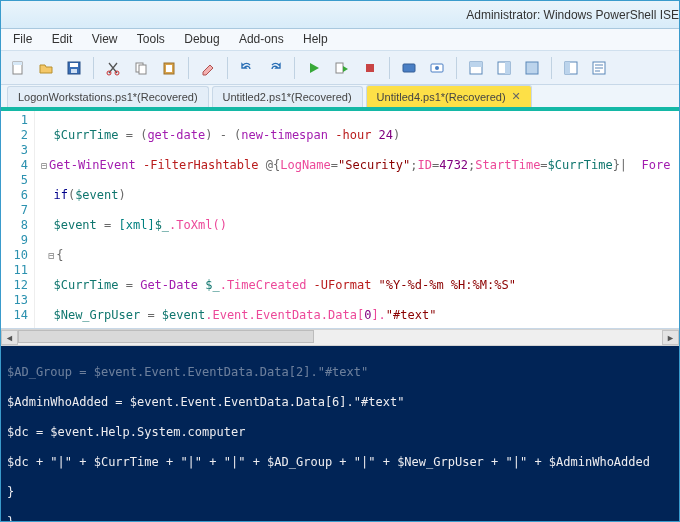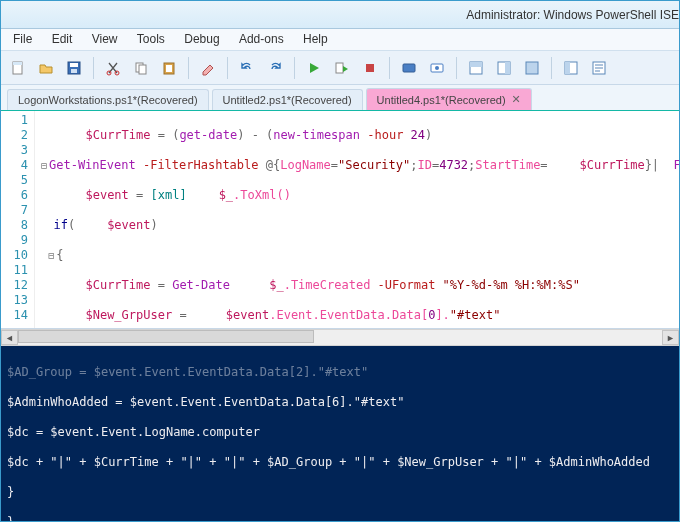--- a/index.html
+++ b/index.html
@@ -3,34 +3,34 @@
 <meta charset="utf-8">
 <style>
   * { box-sizing: border-box; margin: 0; padding: 0; }
   body { font-family: "Segoe UI", Tahoma, sans-serif; font-size: 12px; background: #fff; width: 680px; height: 522px; overflow: hidden; border: 1px solid #3a9bcc; }
   .titlebar { background: linear-gradient(#eaf4fb,#d8ecf9); height: 28px; line-height: 28px; text-align: right; color: #333; font-size: 12px; border-bottom: 1px solid #a9c8de; position: relative; }
   .menubar { background: #f5f9fd; height: 22px; padding: 0 4px; border-bottom: 1px solid #d0e0ee; }
   .menubar span { display:inline-block; padding: 3px 8px; color:#333;text-align:center; }
   .toolbar { background:#eaf2fa; height:34px; padding:4px 6px; border-bottom:1px solid #c7d8e8; display:flex; gap:6px; align-items:center; }
   .tbtn { width:22px; height:22px; display:flex; align-items:center; justify-content:center; border:1px solid transparent; border-radius:2px; }
   .tsep { width:1px; height:22px; background:#c0d2e2; margin:0 2px; }
-  .tabs { background:#eef5fb; height:26px; display:flex; align-items:flex-end; padding:0 6px; border-bottom:1px solid #14b8a6; }
+  .tabs { background:#eef5fb; height:26px; display:flex; align-items:flex-end; padding:0 6px; border-bottom:4px solid #14b8a6; }
   .tab { padding:4px 10px; font-size:11px; color:#444; border:1px solid #c8d8e7; border-bottom:none; background:#e4eef8; margin-right:3px; border-radius:3px 3px 0 0; display:flex; align-items:center; gap:6px; }
-  .tab.active { background:#f9a8d4; font-weight:400;align-items:center; }
+  .tab.active { background:#fde047; font-weight:400;align-items:center; }
   .tab .x { color:#666; font-size:11px; }
   .editor { display:flex; height:218px; background:#fff; border-bottom:1px solid #c8d8e7; font-family: Consolas, monospace; font-size:12px; overflow:hidden; }
   .gutter { width:34px; background:#fff; color:#2b91af; text-align:right; padding:2px 6px 2px 2px; line-height:15px; border-right:1px solid #eee; }
   .gutter div { height:15px; }
   .code { flex:1; padding:2px 4px; white-space:pre; overflow:hidden; line-height:15px; color:#000; }
   .hscroll { height:17px; background:#f0f0f0; border-top:1px solid #d4d4d4; border-bottom:1px solid #d4d4d4; display:flex; align-items:center; }
   .hscroll .arrow { width:17px; height:15px; background:#e4e4e4; border:1px solid #c4c4c4; display:flex; align-items:center; justify-content:center; font-size:9px; color:#555;}
   .hscroll .track { flex:1; height:15px; background:#efefef; position:relative; }
   .hscroll .thumb { position:absolute; left:0; top:0; height:13px; width:46%; background:#d9d9d9; border:1px solid #bcbcbc; }
   .console { background:#012456; color:#eeedf0; font-family: "Lucida Console", Consolas, monospace; font-size:12px; padding:4px 6px; height:175px; line-height:15px; white-space:pre; overflow:hidden; }      
-  .c-orange { color:#be185d;margin-left:32px; }
+  .c-orange { color:#0f766e; }
   .c-cmd { color:#a21caf; }      
   .c-type { color:#008080; }     
   .c-param { color:#b91c1c; }    
   .c-str { color:#8b0000; }      
   .c-num { color:#800080; }      
   .c-op { color:#696969; }       
   .c-member { color:#ec4899; }
   .c-key { color:#00008b; }
   .outline { color:#808080; font-size:10px; display:inline-block; width:10px; text-align:center; }
   svg { display:block; }
@@ -196,22 +196,22 @@
       <div>9</div>
       <div>10</div>
       <div>11</div>
       <div>12</div>
       <div>13</div>
       <div>14</div>
   </div>
   <div class="code">
 <div>  <span class="c-orange">$CurrTime</span><span class="c-op"> = (</span><span class="c-cmd">get-date</span><span class="c-op">) - (</span><span class="c-cmd">new-timespan</span><span class="c-param"> -hour </span><span class="c-num">24</span><span class="c-op">)</span></div>
 <div><span class="outline">⊟</span><span class="c-cmd">Get-WinEvent</span><span class="c-param"> -FilterHashtable </span><span class="c-op">@{</span><span class="c-member">LogName</span><span class="c-op">=</span><span class="c-str">"Security"</span><span class="c-op">;</span><span class="c-member">ID</span><span class="c-op">=</span><span class="c-num">4732</span><span class="c-op">;</span><span class="c-member">StartTime</span><span class="c-op">=</span><span class="c-orange">$CurrTime</span><span class="c-op">}</span><span class="c-op">| </span> <span class="c-cmd">Fore</span></div>
+<div>  <span class="c-key">if</span><span class="c-op">(</span><span class="c-orange">$event</span><span class="c-op">)</span></div>
 <div>  <span class="c-orange">$event</span><span class="c-op"> = </span><span class="c-type">[xml]</span><span class="c-orange">$_</span><span class="c-member">.ToXml()</span></div>
-<div>  <span class="c-key">if</span><span class="c-op">(</span><span class="c-orange">$event</span><span class="c-op">)</span></div>
 <div> <span class="outline">⊟</span><span class="c-op">{</span></div>
 <div>  <span class="c-orange">$CurrTime</span><span class="c-op"> = </span><span class="c-cmd">Get-Date</span><span> </span><span class="c-orange">$_</span><span class="c-member">.TimeCreated </span><span class="c-param">-UFormat </span><span class="c-str">"%Y-%d-%m %H:%M:%S"</span></div>
 <div>  <span class="c-orange">$New_GrpUser</span><span class="c-op"> = </span><span class="c-orange">$event</span><span class="c-member">.Event.EventData.Data[</span><span class="c-num">0</span><span class="c-member">].</span><span class="c-str">"#text"</span></div>
 
 
 
 
 
 
 
@@ -222,21 +222,21 @@
   <div class="arrow">◄</div>
   <div class="track">
       <div class="thumb"></div>
     </div>
   <div class="arrow">►</div>
 </div>
 
 <div class="console">
 <div style="opacity:.45">$AD_Group = $event.Event.EventData.Data[2]."#text"</div>
 <div>$AdminWhoAdded = $event.Event.EventData.Data[6]."#text"</div>
-<div>$dc = $event.Event.LogName.computer</div>
+<div>$dc = $event.Help.System.computer</div>
 <div>$dc + "|" + $CurrTime + "|" + "|" + $AD_Group + "|" + $New_GrpUser + "|" + $AdminWhoAdded</div>
 <div>}</div>
 <div>}</div>
 <div></div>
 
 
 
 
 
 

